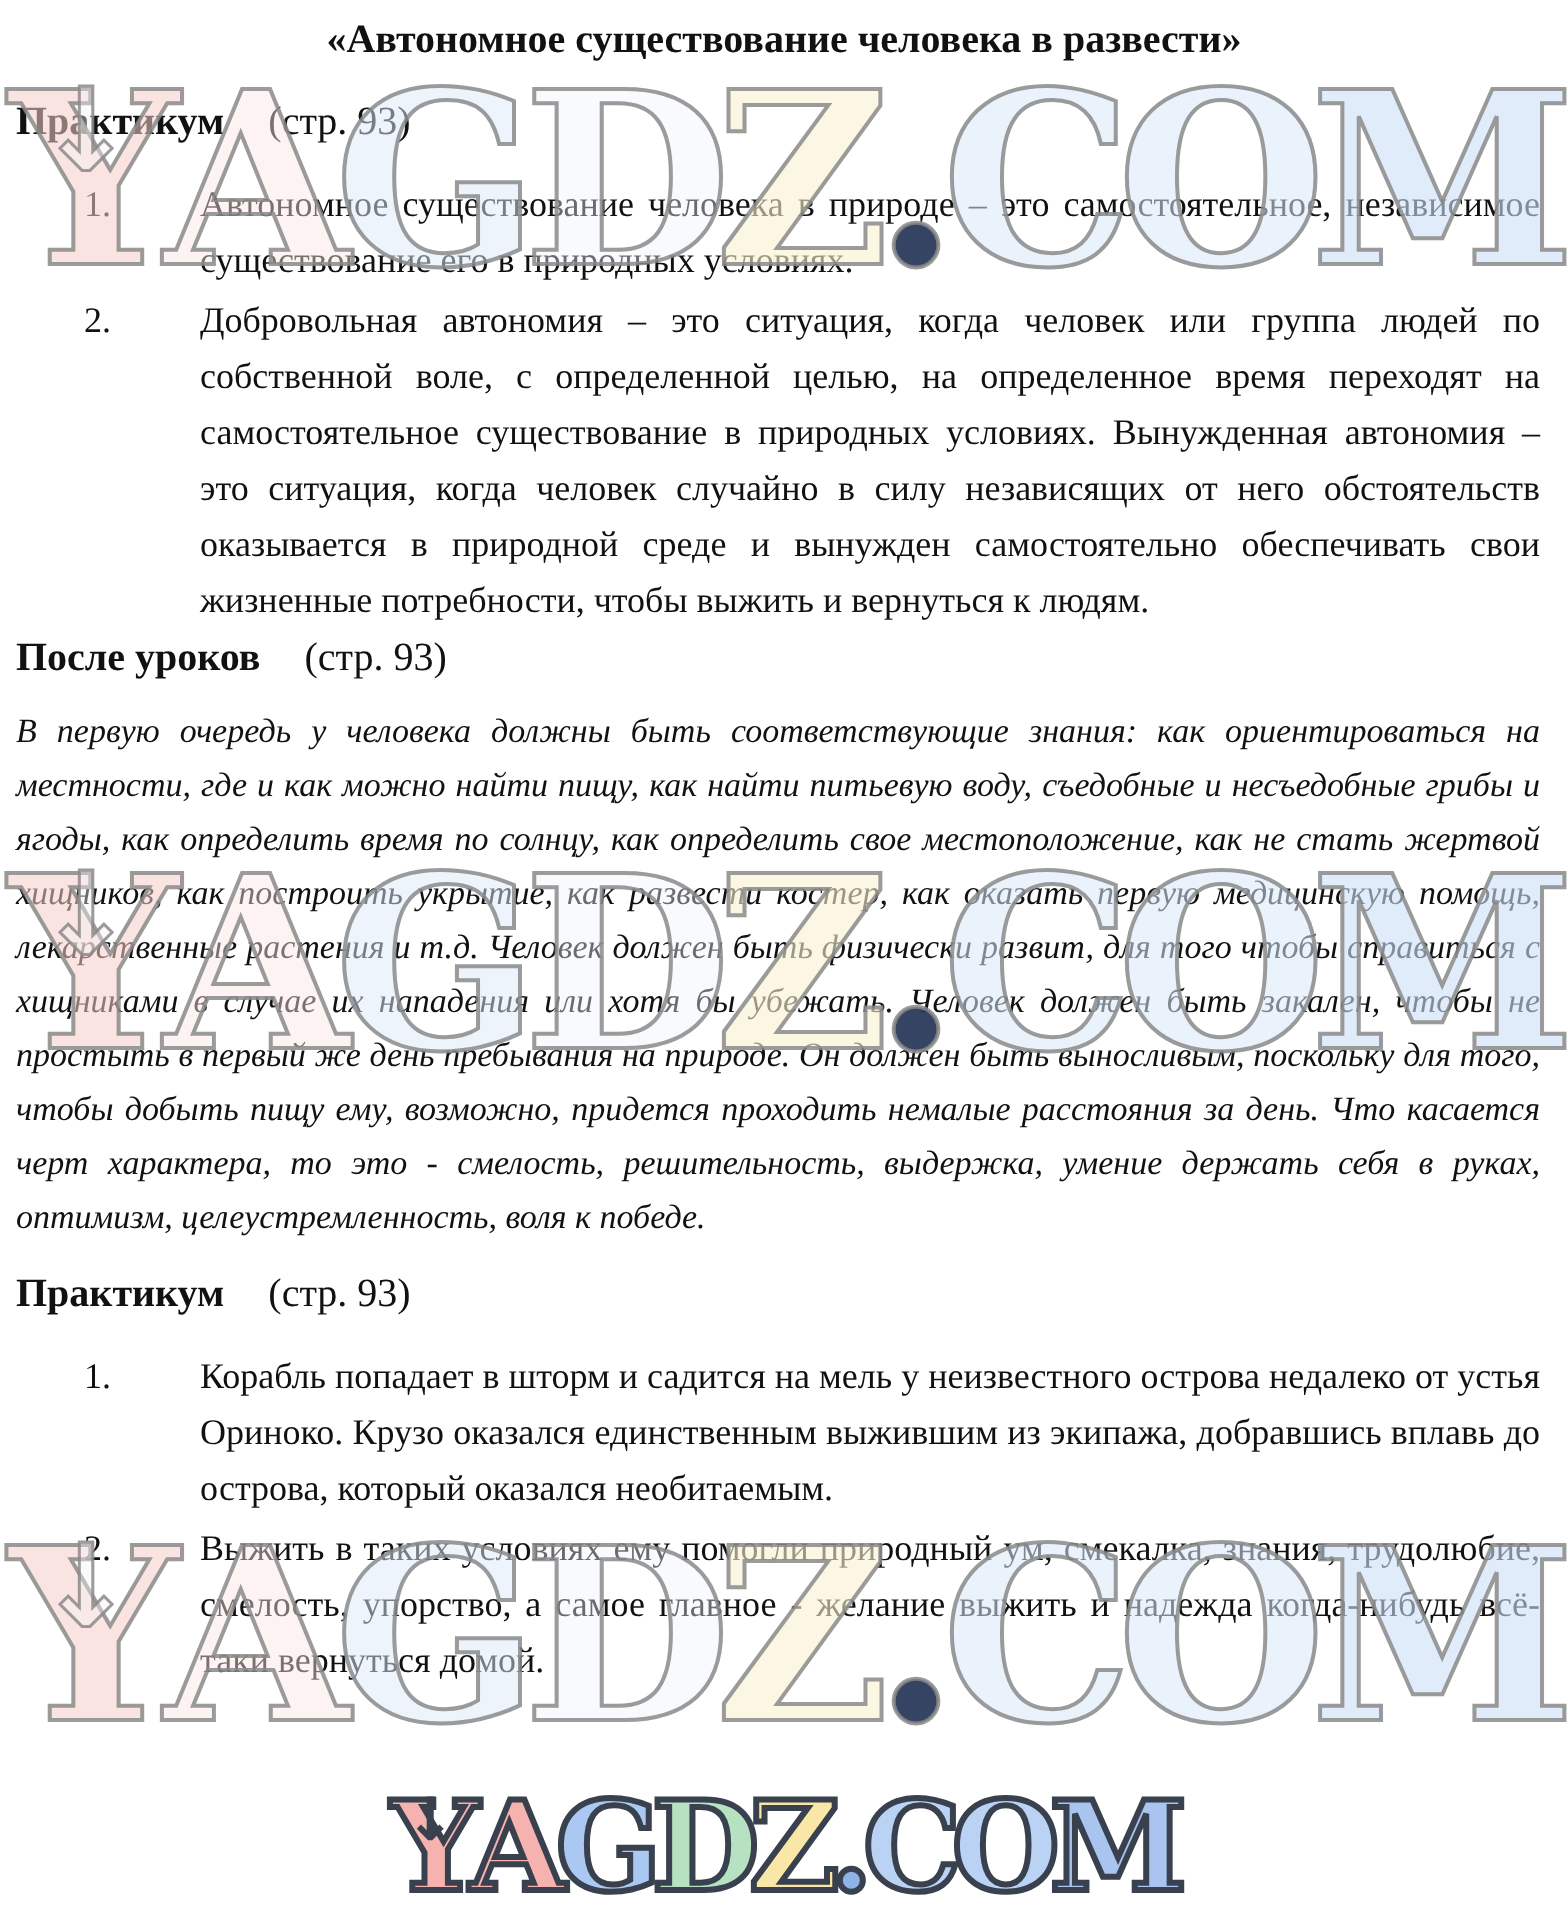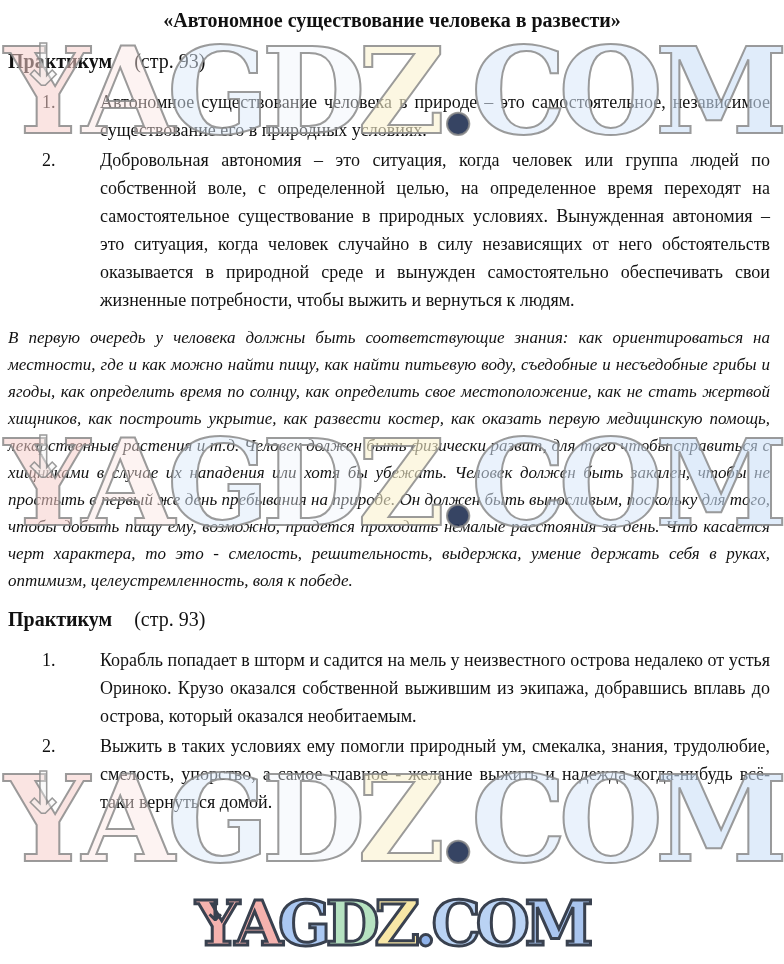--- a/index.html
+++ b/index.html
@@ -135,32 +135,35 @@
       <div class="li">
         <span class="num">1.</span>
         <span class="it">Автономное существование человека в природе – это самостоятельное, независимое существование его в природных условиях.</span>
       </div>
       <div class="li">
         <span class="num">2.</span>
         <span class="it">Добровольная автономия – это ситуация, когда человек или группа людей по собственной воле, с определенной целью, на определенное время переходят на самостоятельное существование в природных условиях. Вынужденная автономия – это ситуация, когда человек случайно в силу независящих от него обстоятельств оказывается в природной среде и вынужден самостоятельно обеспечивать свои жизненные потребности, чтобы выжить и вернуться к людям.</span>
       </div>
     </div>
 
+    <div class="heading h2">
+      <span>После уроков</span><span class="page-ref">(стр. 93)</span>
+    </div>
 
     <div class="para">В первую очередь у человека должны быть соответствующие знания: как ориентироваться на местности, где и как можно найти пищу, как найти питьевую воду, съедобные и несъедобные грибы и ягоды, как определить время по солнцу, как определить свое местоположение, как не стать жертвой хищников, как построить укрытие, как развести костер, как оказать первую медицинскую помощь, лекарственные растения и т.д. Человек должен быть физически развит, для того чтобы справиться с хищниками в случае их нападения или хотя бы убежать. Человек должен быть закален, чтобы не простыть в первый же день пребывания на природе. Он должен быть выносливым, поскольку для того, чтобы добыть пищу ему, возможно, придется проходить немалые расстояния за день. Что касается черт характера, то это - смелость, решительность, выдержка, умение держать себя в руках, оптимизм, целеустремленность, воля к победе.</div>
 
     <div class="heading h3">
       <span>Практикум</span><span class="page-ref">(стр. 93)</span>
     </div>
 
 
     <div class="answer-list">
       <div class="li">
         <span class="num">1.</span>
-        <span class="it">Корабль попадает в шторм и садится на мель у неизвестного острова недалеко от устья Ориноко. Крузо оказался собственной выжившим из экипажа, добравшись вплавь до острова, который оказался необитаемым.</span>
+        <span class="it">Корабль попадает в шторм и садится на мель у неизвестного острова недалеко от устья Ориноко. Крузо оказался единственным выжившим из экипажа, добравшись вплавь до острова, который оказался необитаемым.</span>
       </div>
       <div class="li">
         <span class="num">2.</span>
         <span class="it">Выжить в таких условиях ему помогли природный ум, смекалка, знания, трудолюбие, смелость, упорство, а самое главное - желание выжить и надежда когда-нибудь всё-таки вернуться домой.</span>
       </div>
     </div>
 
   </div>
 
   <div class="watermark wm1" style="-webkit-text-stroke: 2px rgba(138, 138, 138, 0.85);"><span class="glyph" style="color: rgba(246, 205, 203, 0.55);">Y<span class="down-arrow" style="color: rgba(243, 243, 243, 0.4);">↓</span></span><span class="glyph" style="color: rgba(250, 228, 227, 0.45);">A</span><span class="glyph" style="color: rgba(219, 233, 250, 0.5);">G</span><span class="glyph" style="color: rgba(238, 243, 250, 0.4);">D</span><span class="glyph" style="color: rgba(250, 241, 206, 0.6);">Z</span><span class="glyph" style="color: rgba(32, 48, 82, 0.9);">.</span><span class="glyph" style="color: rgba(216, 231, 250, 0.55);">C</span><span class="glyph" style="color: rgba(216, 231, 250, 0.55);">O</span><span class="glyph" style="color: rgba(204, 223, 247, 0.6);">M</span></div>

